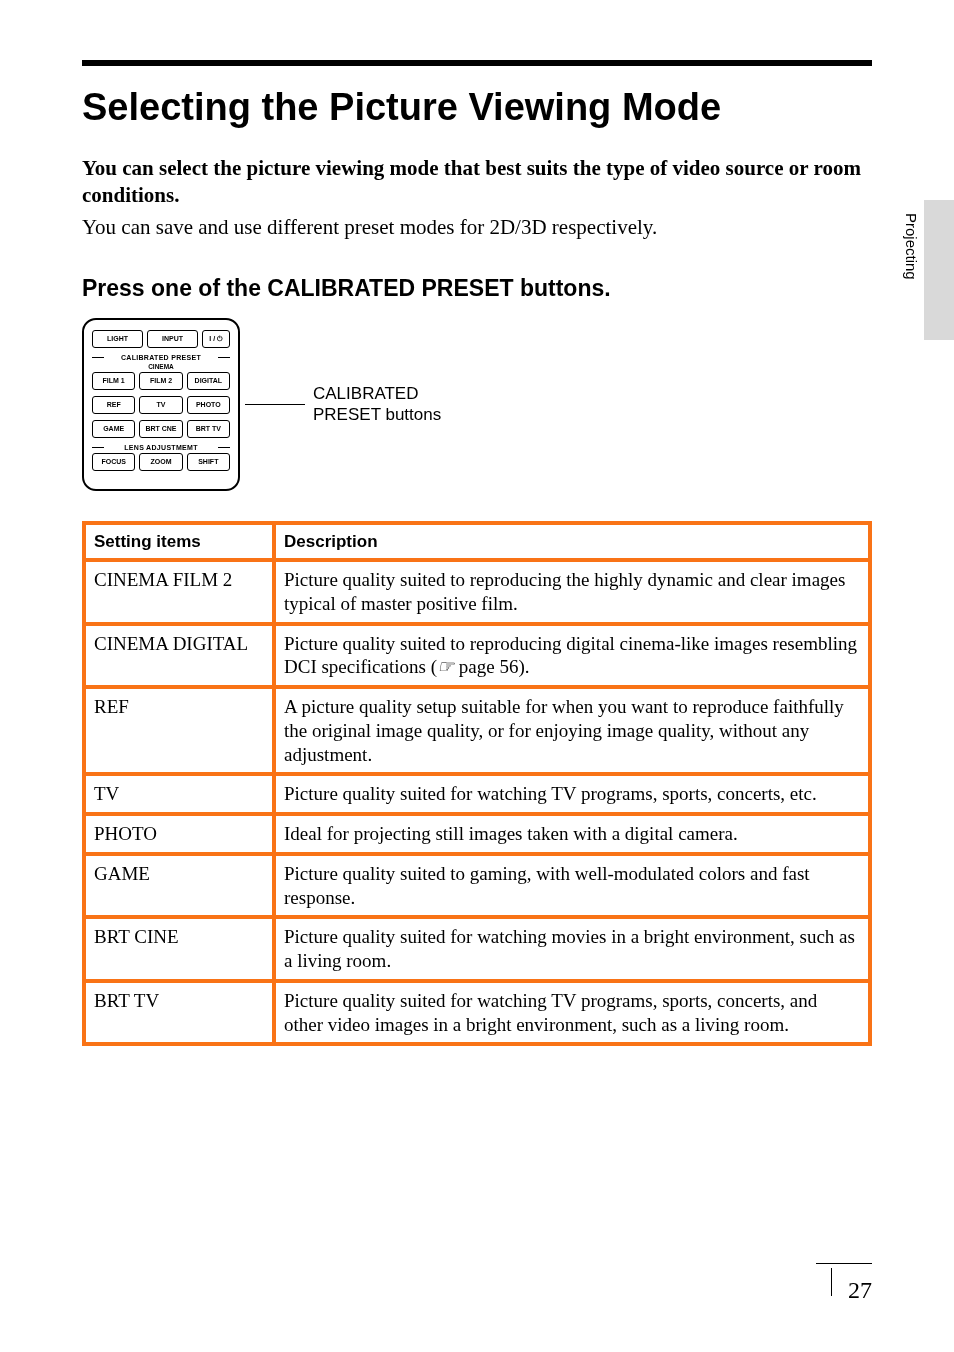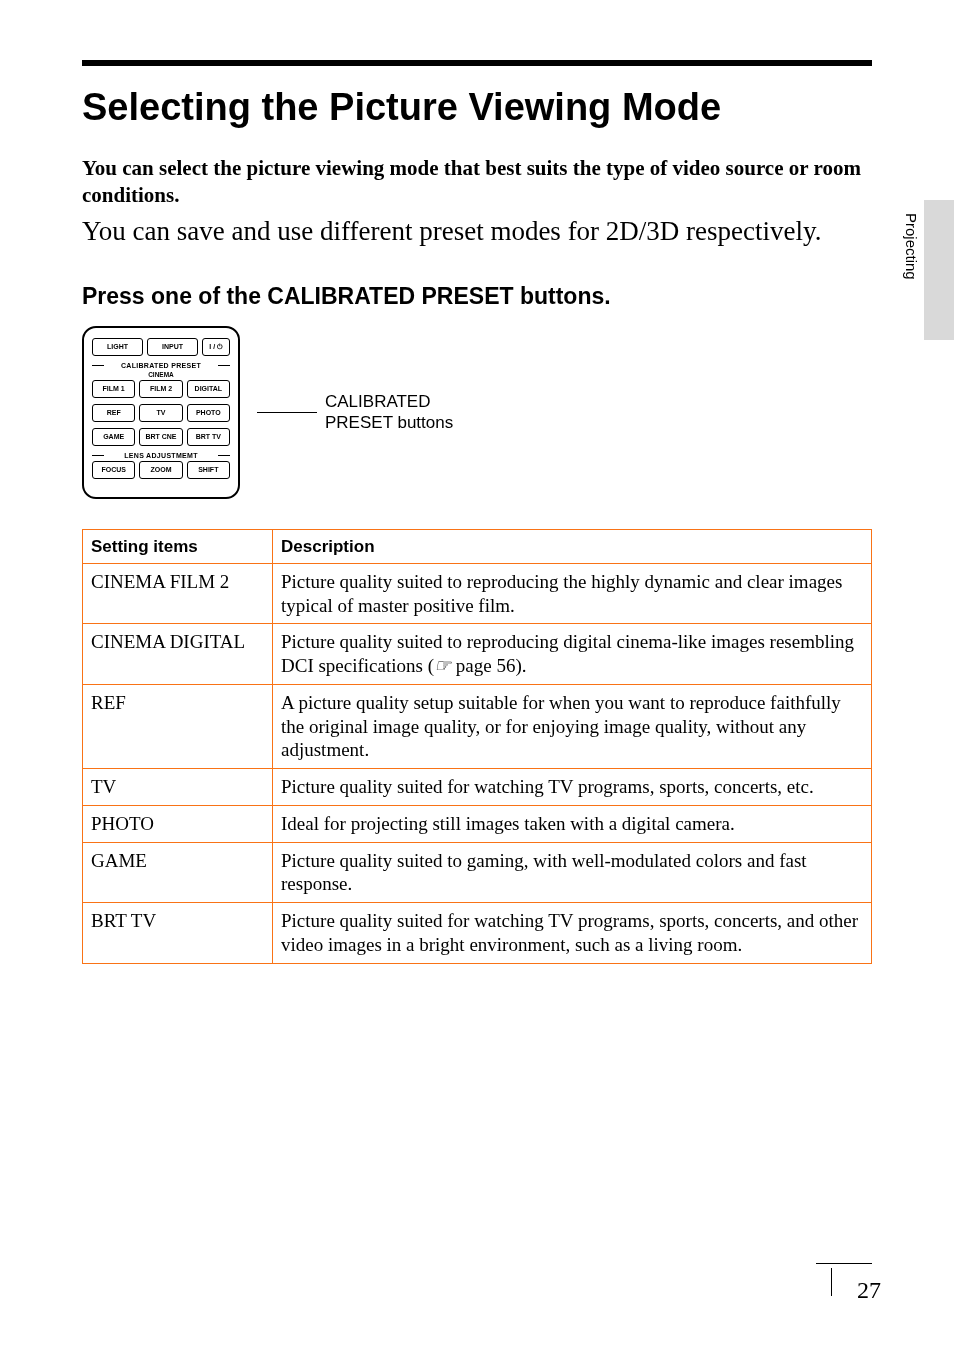--- a/index.html
+++ b/index.html
@@ -23,36 +23,36 @@
     margin-bottom: 26px;
     margin-top: 20px;
   }
   p.intro {
     font-size: 21px;
     line-height: 1.3;
     margin-bottom: 4px;
     font-weight: bold;
   }
   p.intro2 {
-    font-size: 27px;
+    font-size: 21px;
     line-height: 1.3;
     margin-bottom: 34px;
   }
   h2.subhead {
     font-family: Arial, Helvetica, sans-serif;
     font-weight: bold;
     font-size: 23px;
     margin-bottom: 16px;
   }
 
   
   .remote-wrap {
     display: flex;
     align-items: center;
-    gap: 26px;
+    gap: 14px;
     margin-bottom: 30px;
   }
   .remote {
     width: 158px;
     border: 2px solid #000;
     border-radius: 14px;
     padding: 10px 8px 12px 8px;
     font-family: Arial, Helvetica, sans-serif;
     position: relative;
   }
@@ -112,21 +112,21 @@
     line-height: 1.25;
     margin-left: 8px;
   }
 
   
   table.settings {
     width: 100%;
     border-collapse: collapse;
   }
   table.settings th, table.settings td {
-    border: 1px solid #f97316;
+    border: 4px solid #f97316;
     padding: 6px 8px;
     text-align: left;
     vertical-align: top;
     font-size: 19px;
     line-height: 1.25;
   }
   table.settings th {
     font-family: Arial, Helvetica, sans-serif;
     font-weight: bold;
     font-size: 17px;
@@ -156,21 +156,21 @@
     font-family: Arial, Helvetica, sans-serif;
     font-size: 15px;
     writing-mode: vertical-rl;
     text-orientation: mixed;
   }
 
   
   .pagenum {
     position: absolute;
     bottom: 48px;
-    right: 73px;
+    right: 82px;
     font-size: 24px;
     font-family: "Times New Roman", serif;
   }
   .page-rule {
     position: absolute;
     bottom: 88px;
     right: 82px;
     width: 56px;
     border-top: 1px solid #000;
   }
@@ -266,20 +266,24 @@
     </tr>
     <tr>
       <td class="item-col">PHOTO</td>
       <td>Ideal for projecting still images taken with a digital camera.</td>
     </tr>
     <tr>
       <td class="item-col">GAME</td>
       <td>Picture quality suited to gaming, with well-modulated colors and fast response.</td>
     </tr>
     <tr>
+      <td class="item-col">BRT CINE</td>
+      <td>Picture quality suited for watching movies in a bright environment, such as a living room.</td>
+    </tr>
+    <tr>
       <td class="item-col">BRT TV</td>
       <td>Picture quality suited for watching TV programs, sports, concerts, and other video images in a bright environment, such as a living room.</td>
     </tr>
   </tbody>
 </table>
 
 <div class="page-rule"></div>
 <div class="page-tick"></div>
 <div class="pagenum">27</div>
 

